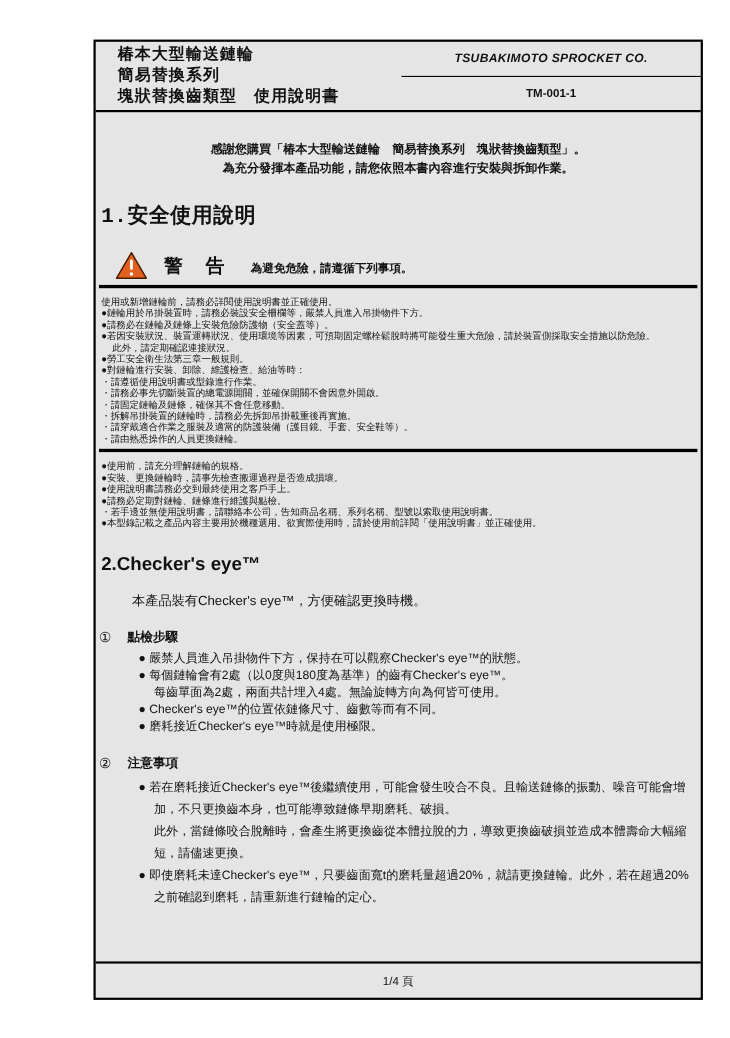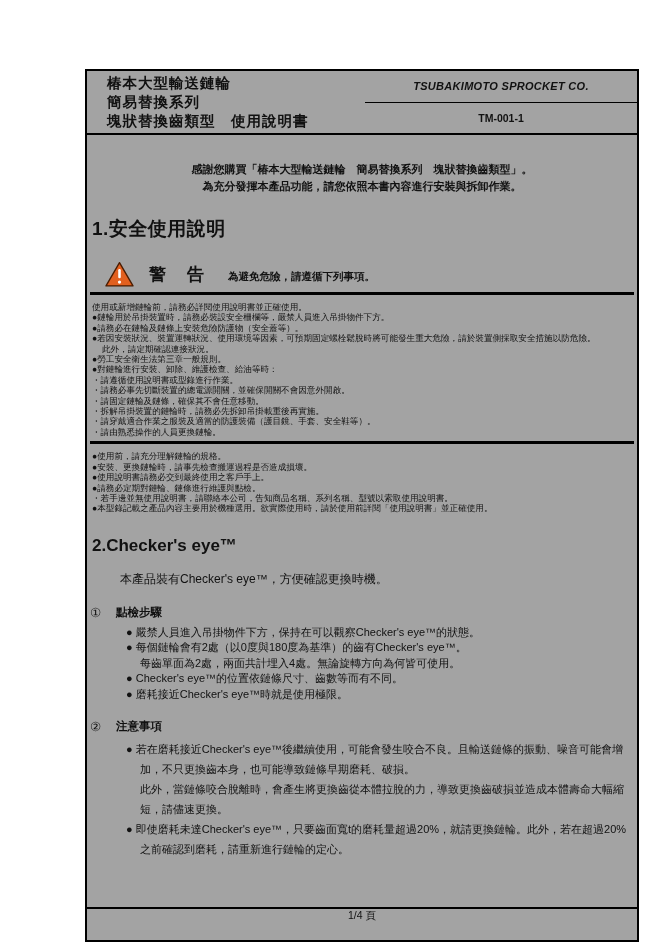--- a/index.html
+++ b/index.html
@@ -1,45 +1,45 @@
 <!DOCTYPE html>
 <html><head>
 <meta charset="utf-8">
 <style>
   html,body{margin:0;padding:0;background:#ffffff;}
   body{width:664px;height:944px;position:relative;font-family:"Liberation Sans",sans-serif;color:#111;}
-  .frame{position:absolute;left:85px;top:69px;width:554px;height:873px;border:2px solid #000;box-sizing:border-box;display:flex;flex-direction:column;background:#a3a3a3;}
+  .frame{position:absolute;left:85px;top:36px;width:554px;height:873px;border:2px solid #000;box-sizing:border-box;display:flex;flex-direction:column;background:#e5e5e5;}
   
   .hdr{display:flex;border-bottom:2px solid #000;height:62px;flex:0 0 auto;}
   .hdr-left{flex:1;padding:3px 0 0 20px;}
   .title-line{font-size:14.5px;font-weight:bold;line-height:19px;letter-spacing:1px;}
   .hdr-right{width:272px;display:flex;flex-direction:column;}
   .hdr-company{flex:1;border-bottom:1px solid #000;display:flex;align-items:center;justify-content:center;font-size:11px;font-weight:bold;letter-spacing:.3px;font-style:italic;}
   .hdr-doc{flex:1;display:flex;align-items:center;justify-content:center;font-size:10.5px;font-weight:bold;}
   
   .bd{flex:1;overflow:hidden;padding:0 3px;border-radius:25px;}
   .intro{margin-top:26px;text-align:center;font-size:11px;font-weight:bold;line-height:17px;}
-  .h1{margin:21px 0 0 2px;font-size:19px;font-weight:bold;letter-spacing:.5px;}
+  .h1{margin:21px 0 0 2px;font-size:19px;font-weight:bold;letter-spacing:.5px;font-family:Liberation Mono, monospace;}
   .banner{display:flex;align-items:center;margin:19px 0 0 14px;}
   .tri{width:31px;height:27px;flex:0 0 auto;}
   .banner-label{font-size:17px;font-weight:bold;margin-left:14px;letter-spacing:2px;}
   .banner-sub{font-size:10.5px;font-weight:bold;margin-left:22px;padding-top:4px;}
   .rule{border-top:3px solid #000;margin:4px 0 0 0;}
   .wlist{margin:7px 0 0 2px;font-size:8.6px;line-height:10.4px;}
   .wi{padding-left:10px;text-indent:-10px;white-space:pre-line;}
   
   .h2ck{margin:22px 0 0 2px;font-size:17px;font-weight:bold;}
   .s2intro{margin:15px 0 0 30px;font-size:12px;}
   .subhead{margin:17px 0 0 0;font-size:11.5px;font-weight:bold;display:flex;}
   .subnum{width:26px;text-align:left;font-weight:normal;font-size:12.5px;}
   .sublist{margin:5px 0 0 36px;font-size:11px;}
   .s1i{line-height:15.5px;padding-left:14px;text-indent:-14px;white-space:pre-line;}
   .s2i{line-height:20px;padding-left:14px;text-indent:-14px;white-space:pre-line;}
   
-  .ftr{flex:0 0 auto;border-top:2px solid #000;height:31px;display:flex;justify-content:center;font-size:10.5px;}
+  .ftr{flex:0 0 auto;border-top:2px solid #000;height:31px;display:flex;align-items:center;justify-content:center;font-size:10.5px;}
 </style>
 </head>
 <body>
 
 <div class="frame">
 
   <div class="hdr">
     <div class="hdr-left">
       <div class="title-line">椿本大型輸送鏈輪</div>
       <div class="title-line">簡易替換系列</div>

